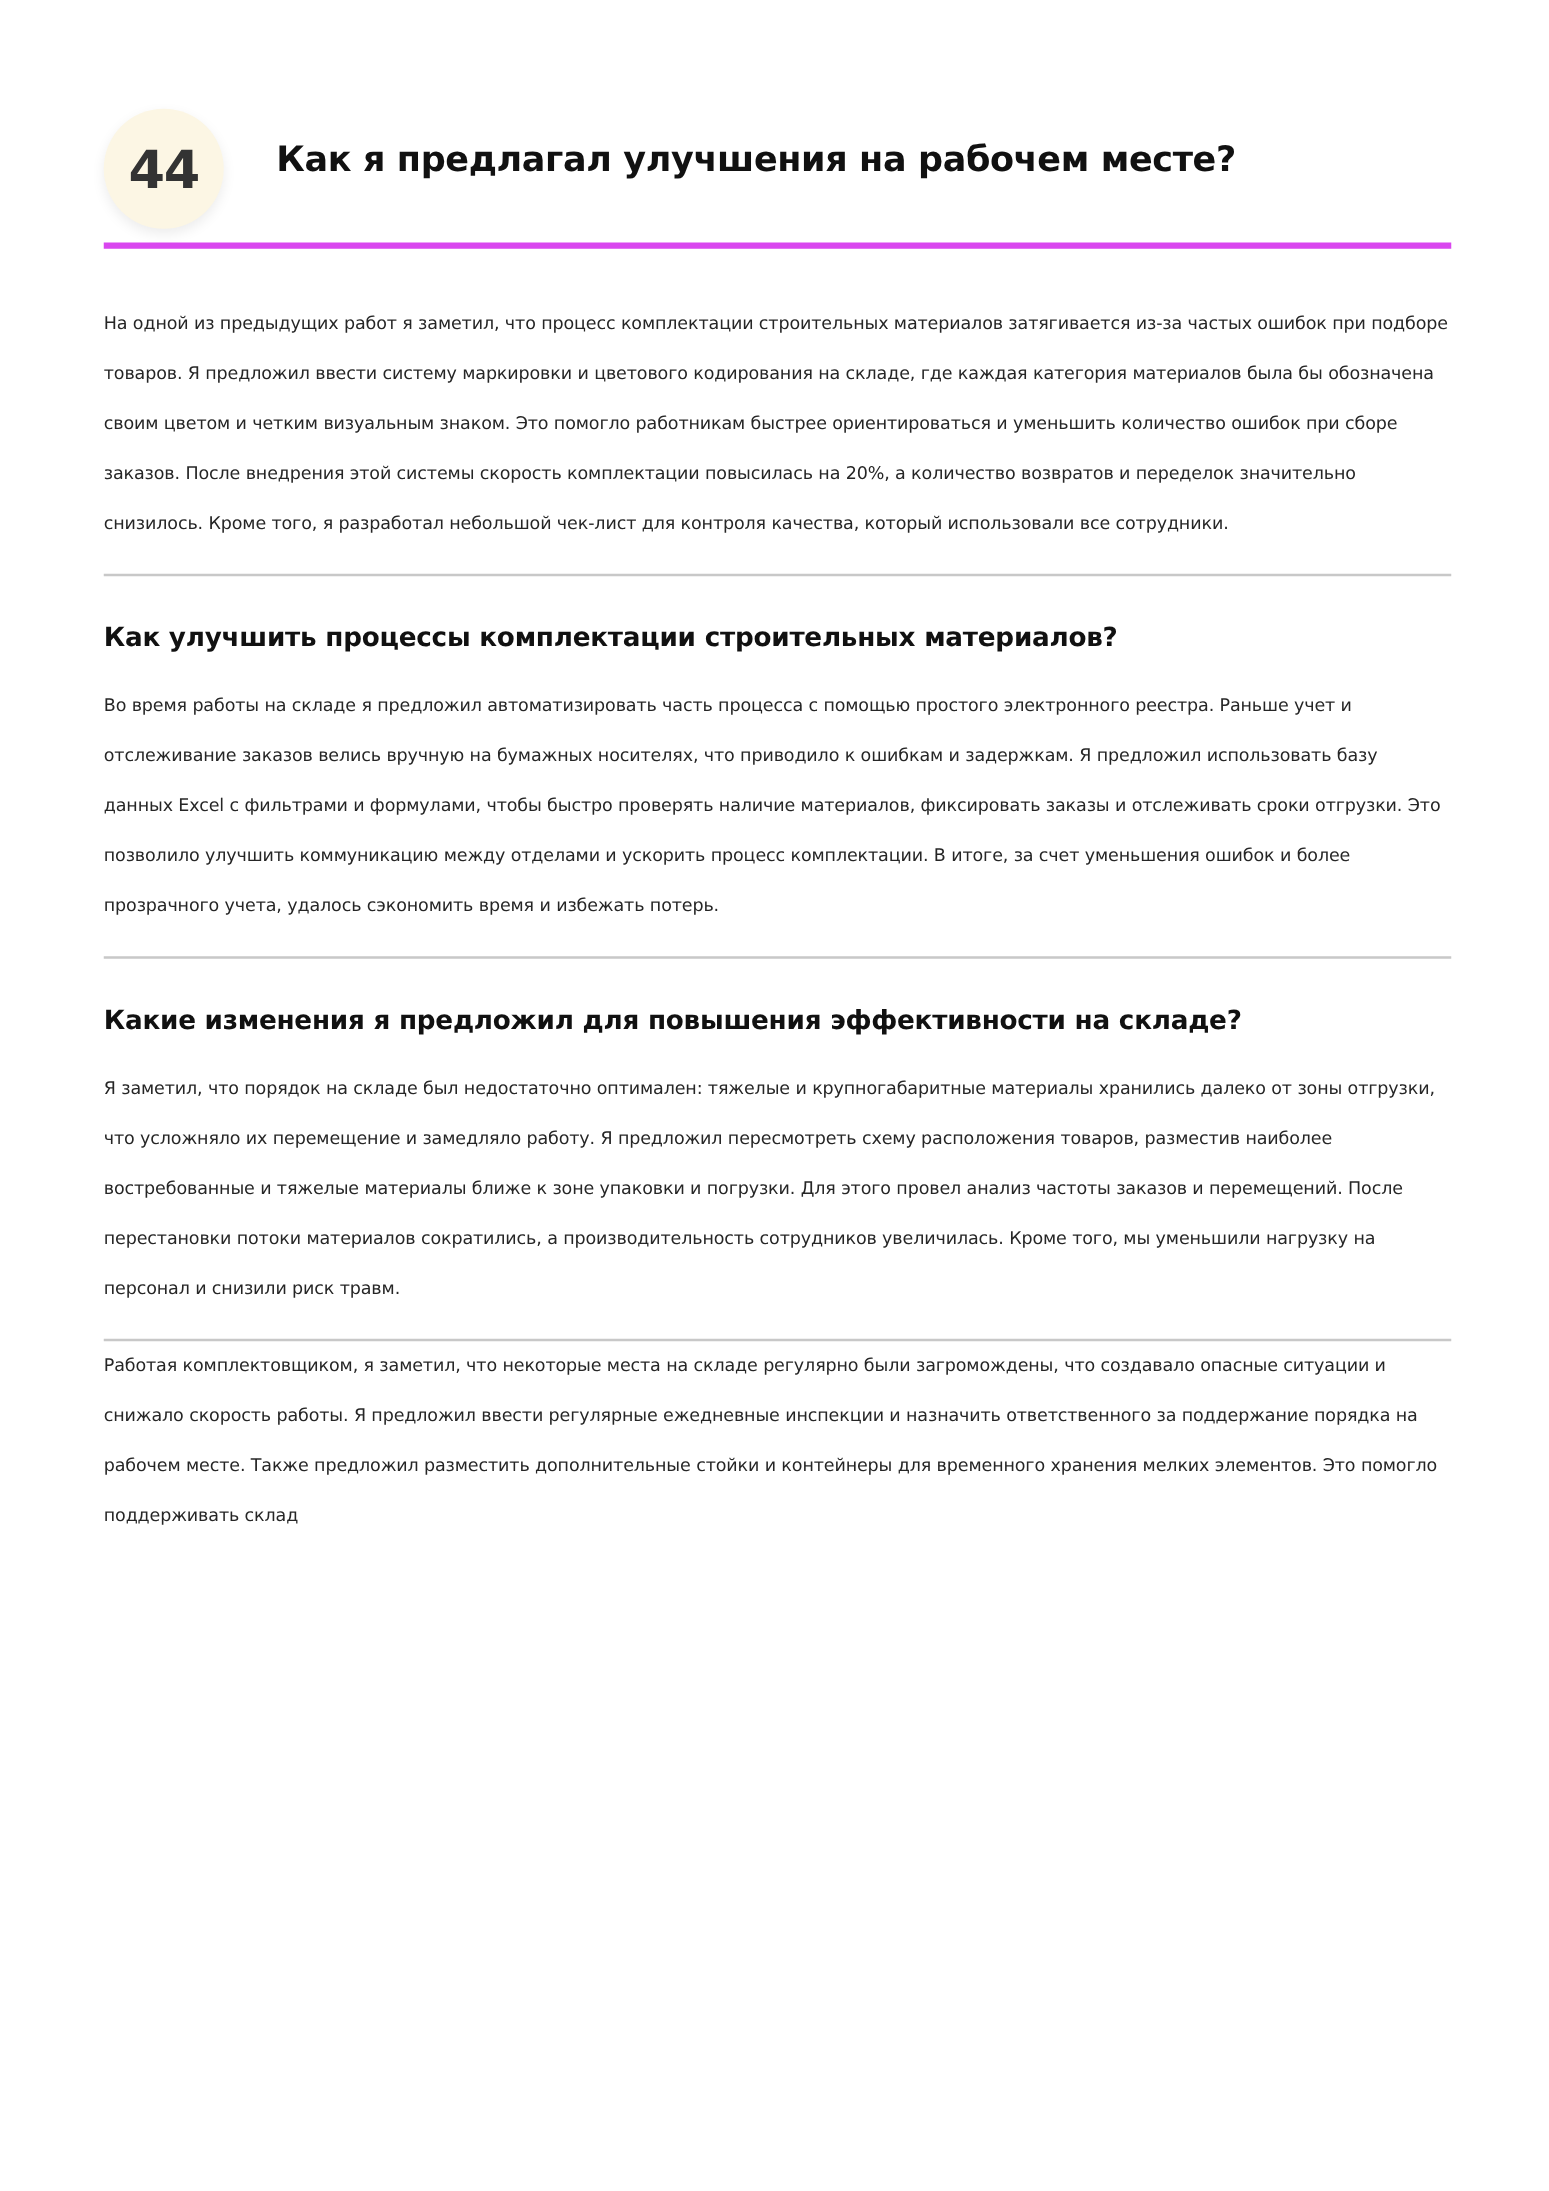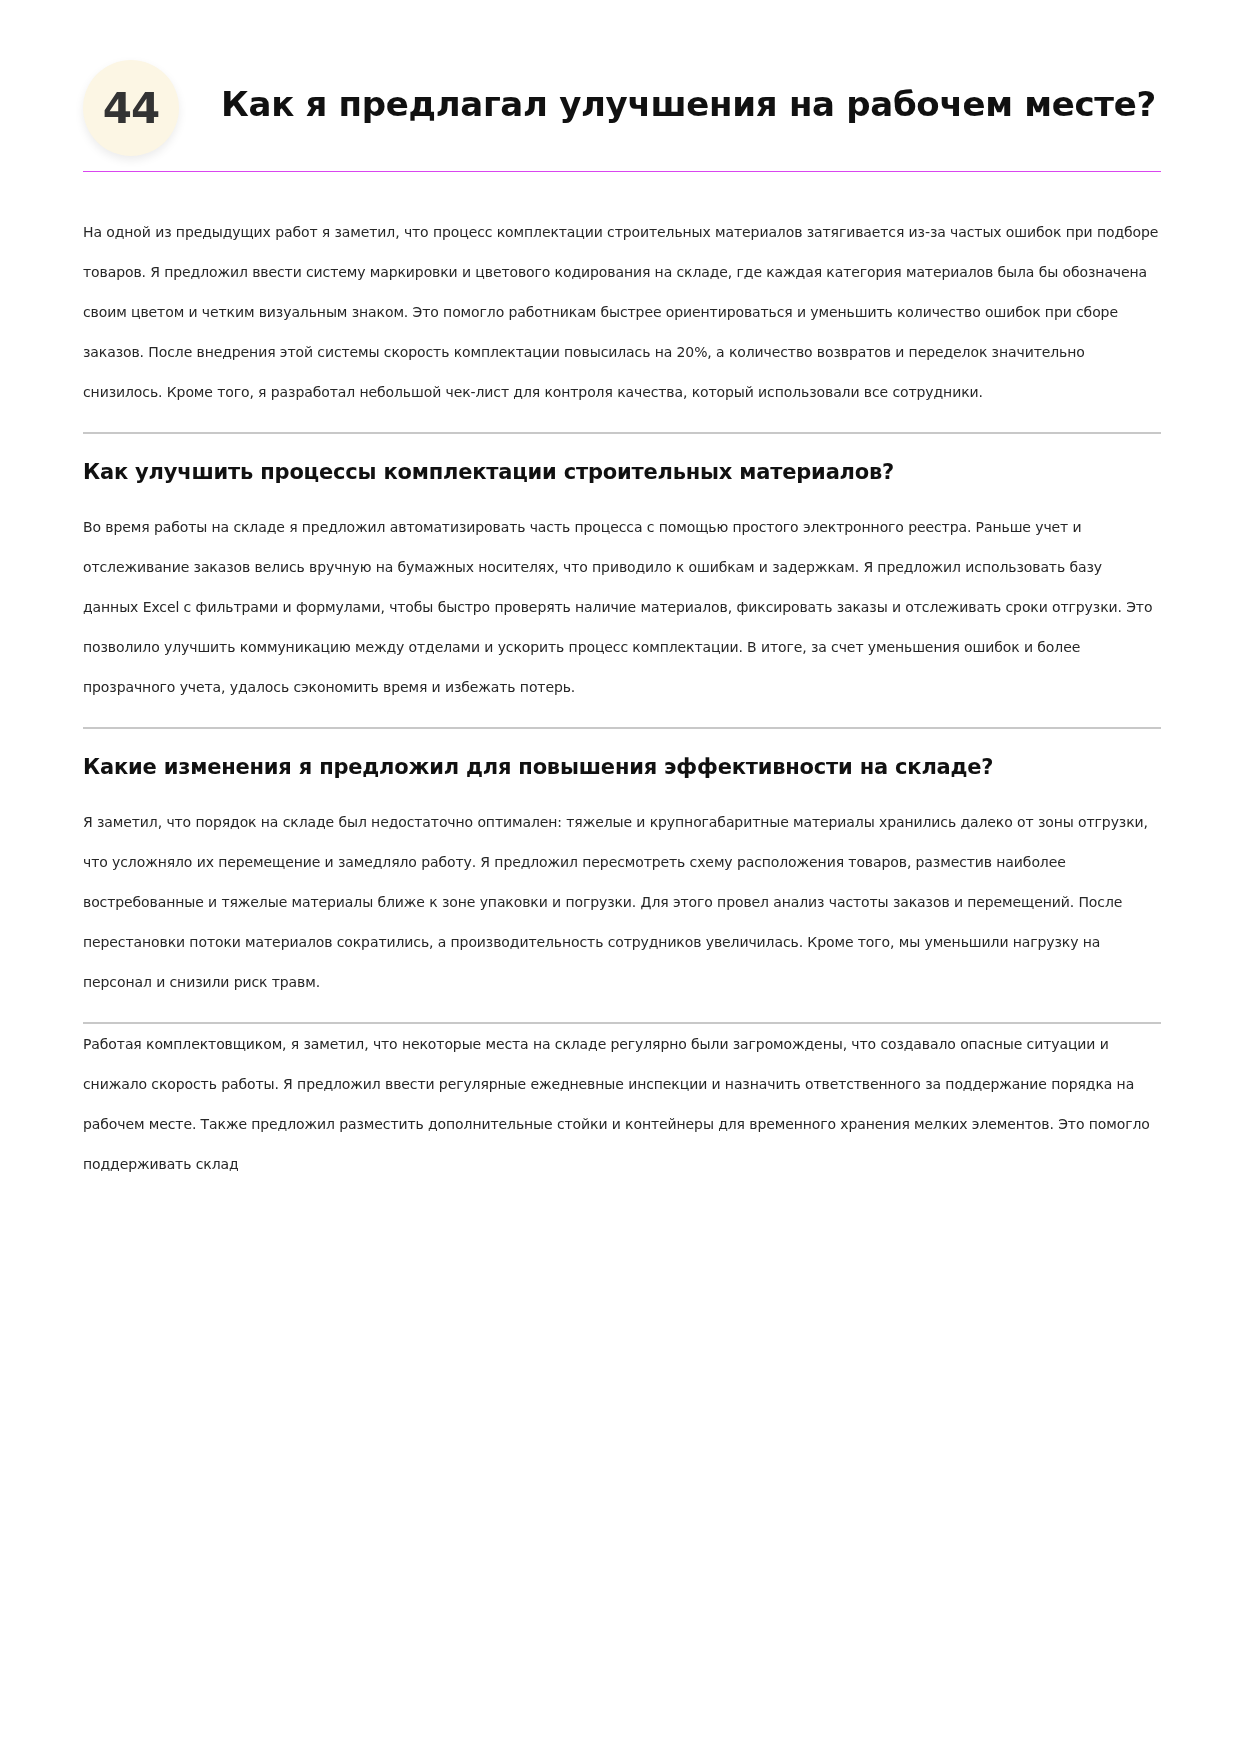--- a/index.html
+++ b/index.html
@@ -1,30 +1,30 @@
 <!DOCTYPE html>
 <html><head>
 <meta charset="utf-8">
 <style>
   html, body { margin: 0; padding: 0; background: #ffffff; }
   body { width: 1239px; height: 1753px; overflow: hidden; position: relative;
          font-family: "DejaVu Sans", sans-serif; color: #1f1f1f; }
   .page { position: absolute; left: 83px; top: 0; width: 1078px; }
-  .header { position: relative; height: 172px; border-bottom: 1px solid #d946ef; box-sizing: border-box; }
+  .header { position: relative; height: 172px; border-bottom: 5px solid #d946ef; box-sizing: border-box; margin-top: 27px; }
   .badge { position: absolute; left: 0; top: 60px; width: 96px; height: 96px; border-radius: 50%;
            background: #fcf6e4; box-shadow: 0 4px 10px rgba(0,0,0,0.08);
            display: flex; align-items: center; justify-content: center; }
   .badge span { font-size: 42px; font-weight: bold; color: #333333; font-family: "DejaVu Sans", sans-serif; letter-spacing: -1px; }
-  .title { position: absolute; left: 138px; top: 84px; font-size: 34px; font-weight: bold; color: #111111;
+  .title { position: absolute; left: 138px; top: 84px; font-size: 28px; font-weight: bold; color: #111111;
            font-family: "DejaVu Sans", sans-serif; letter-spacing: -0.3px; white-space: nowrap; }
   .section { border-bottom: 2px solid #c8c8c8; }
   .section.last { border-bottom: none; }
   .para { font-size: 14px; line-height: 40px; color: #262626; margin: 0; letter-spacing: -0.1px; }
   .first-para { padding-top: 40px; padding-bottom: 20px; }
-  .q { font-size: 21px; font-weight: bold; color: #111111; margin: 0; padding-top: 23px; padding-bottom: 20px; line-height: 30px; letter-spacing: -0.2px; }
+  .q { font-size: 21px; font-weight: bold; color: #111111; margin: 0; padding-top: 34px; padding-bottom: 20px; line-height: 30px; letter-spacing: -0.2px; }
   .sec-para { padding-bottom: 20px; }
 </style>
 </head>
 <body>
 
 <div class="page">
   <div class="header">
     <div class="badge">
       <span>44</span>
     </div>

